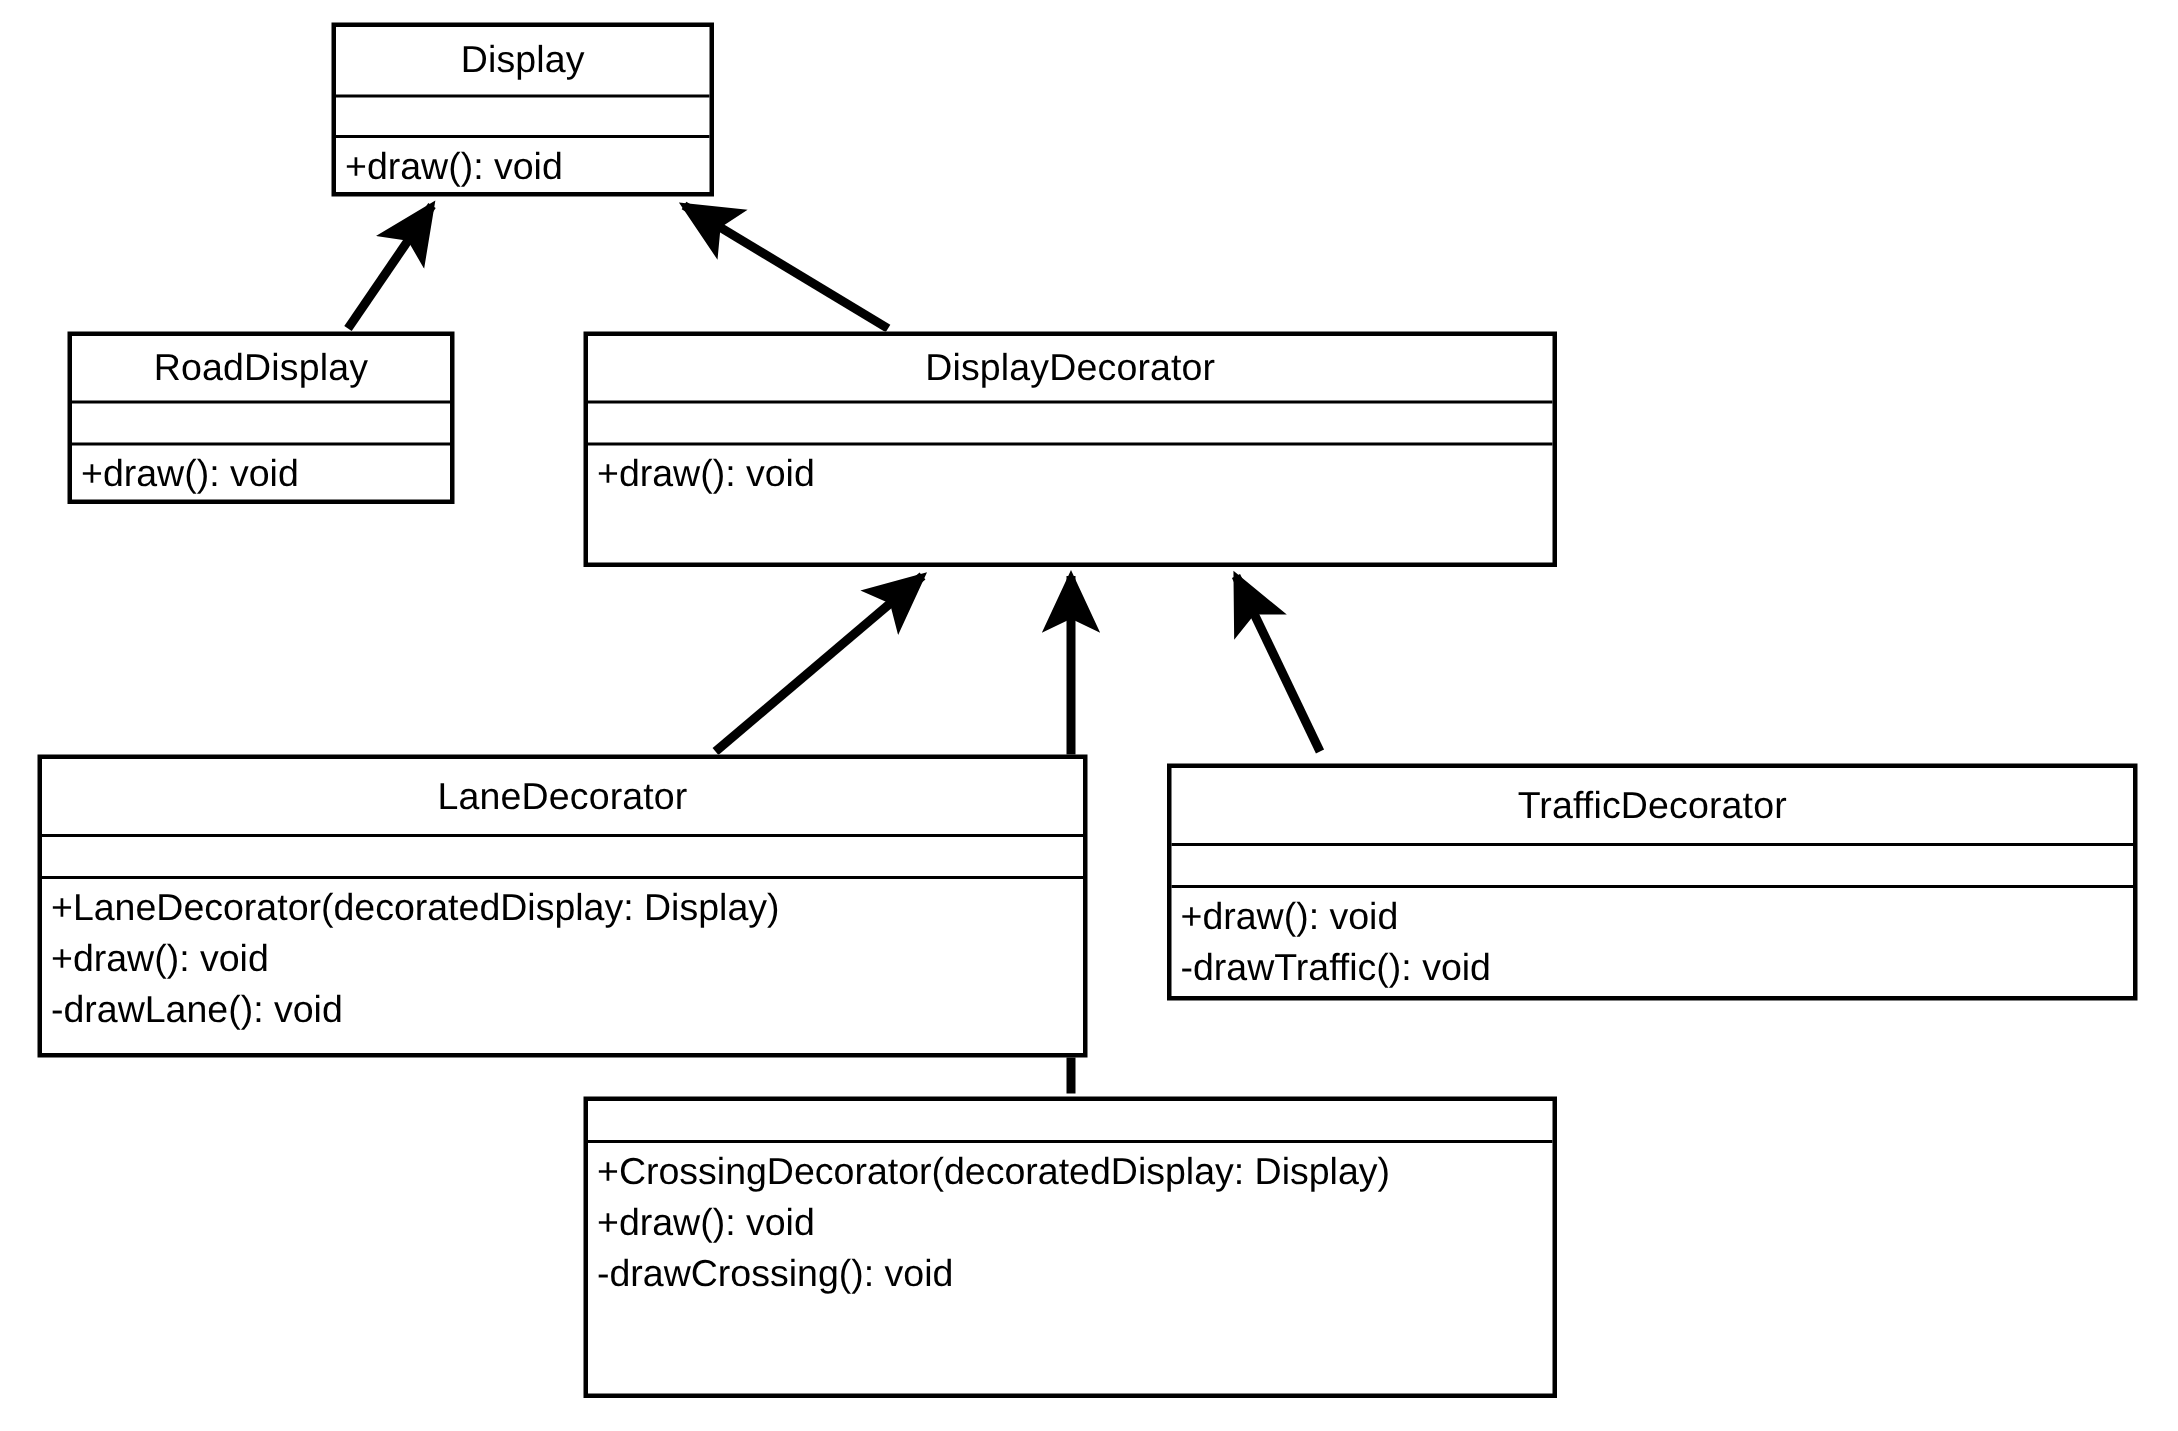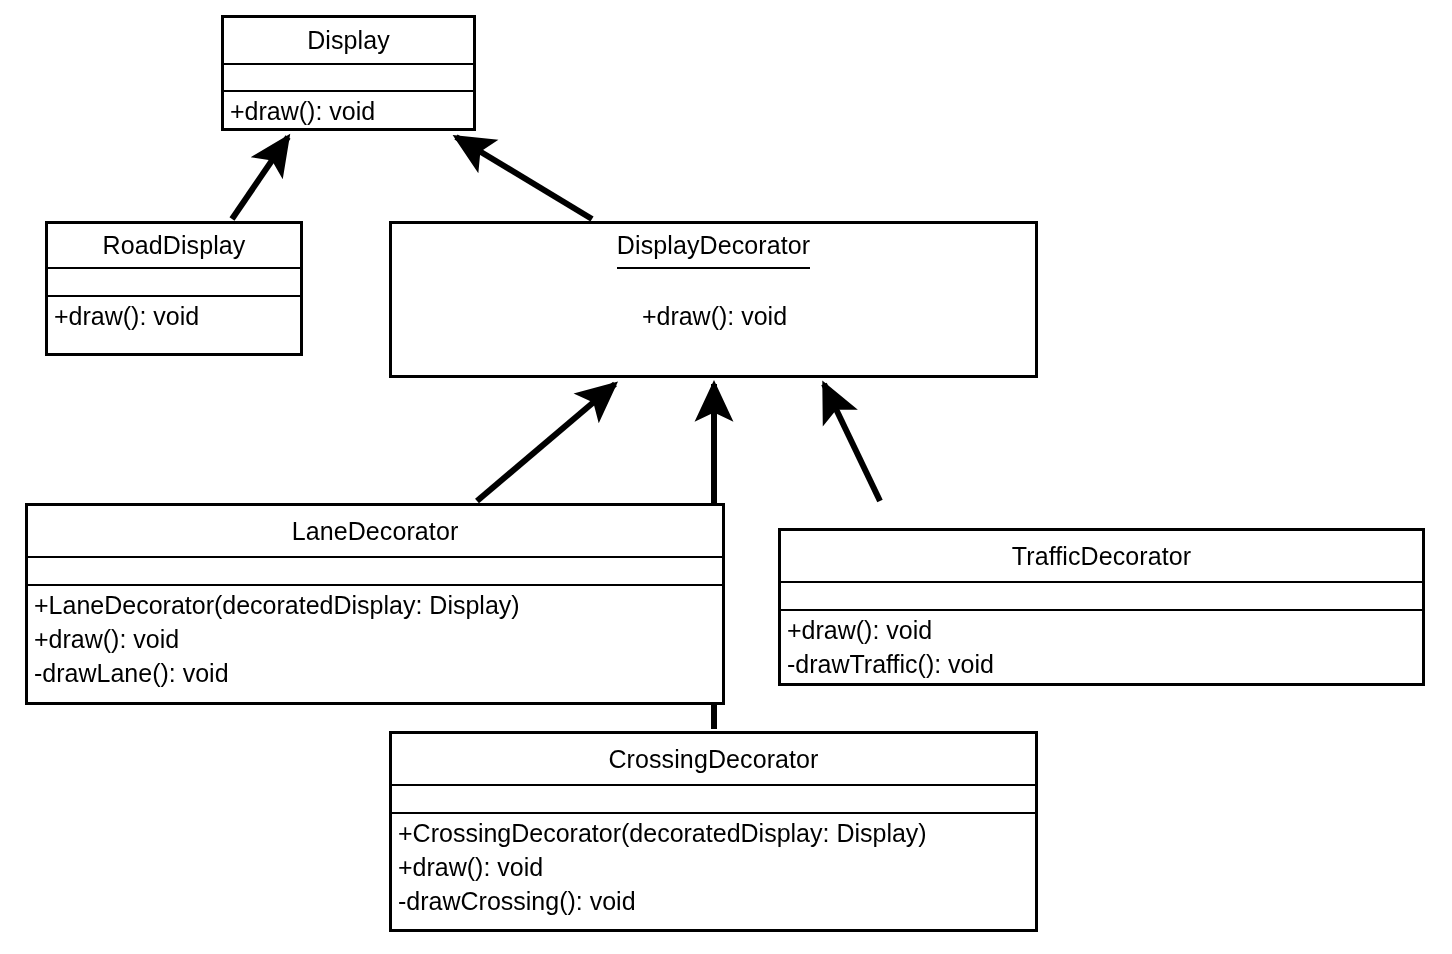--- a/index.html
+++ b/index.html
@@ -87,57 +87,56 @@
   </svg>
 
   <div class="uml-class" style="left: 221px; top: 15px; width: 255px; height: 116px;">
     <div class="uml-name-row" style="height: 49px;">Display</div>
     <div class="uml-attr-row" style="height: 28px;"></div>
     <div class="uml-ops-row">
         <div class="uml-op">+draw(): void</div>
       </div>
   </div>
 
-  <div class="uml-class" style="left: 45px; top: 221px; width: 258px; height: 135px;">
+  <div class="uml-class" style="left: 45px; top: 221px; width: 258px; height: 115px;">
     <div class="uml-name-row" style="height: 45px;">RoadDisplay</div>
     <div class="uml-attr-row" style="height: 28px;"></div>
     <div class="uml-ops-row">
         <div class="uml-op">+draw(): void</div>
       </div>
   </div>
 
-  <div class="uml-class" style="left: 389px; top: 221px; width: 649px; height: 157px; align-items: center;">
+  <div class="uml-class" style="left: 389px; top: 221px; width: 649px; height: 157px;">
     <div class="uml-name-row" style="height: 45px;">DisplayDecorator</div>
     <div class="uml-attr-row" style="height: 28px;"></div>
     <div class="uml-ops-row">
         <div class="uml-op">+draw(): void</div>
       </div>
   </div>
 
   <div class="uml-class" style="left: 25px; top: 503px; width: 700px; height: 202px;">
     <div class="uml-name-row" style="height: 52px;">LaneDecorator</div>
     <div class="uml-attr-row" style="height: 28px;"></div>
     <div class="uml-ops-row">
         <div class="uml-op">+LaneDecorator(decoratedDisplay: Display)</div>
         <div class="uml-op">+draw(): void</div>
         <div class="uml-op">-drawLane(): void</div>
       </div>
   </div>
 
-  <div class="uml-class" style="left: 778px; top: 528px; width: 647px; height: 158px;">
+  <div class="uml-class" style="left: 778px; top: 509px; width: 647px; height: 158px;">
     <div class="uml-name-row" style="height: 52px;">TrafficDecorator</div>
     <div class="uml-attr-row" style="height: 28px;"></div>
     <div class="uml-ops-row">
         <div class="uml-op">+draw(): void</div>
         <div class="uml-op">-drawTraffic(): void</div>
       </div>
   </div>
 
   <div class="uml-class" style="left: 389px; top: 731px; width: 649px; height: 201px;">
-    <div class="uml-name-row" style="height: 52px;">CrossingDecorator</div>
     <div class="uml-attr-row" style="height: 28px;"></div>
     <div class="uml-ops-row">
         <div class="uml-op">+CrossingDecorator(decoratedDisplay: Display)</div>
         <div class="uml-op">+draw(): void</div>
         <div class="uml-op">-drawCrossing(): void</div>
       </div>
   </div>
 
 </div>
 

